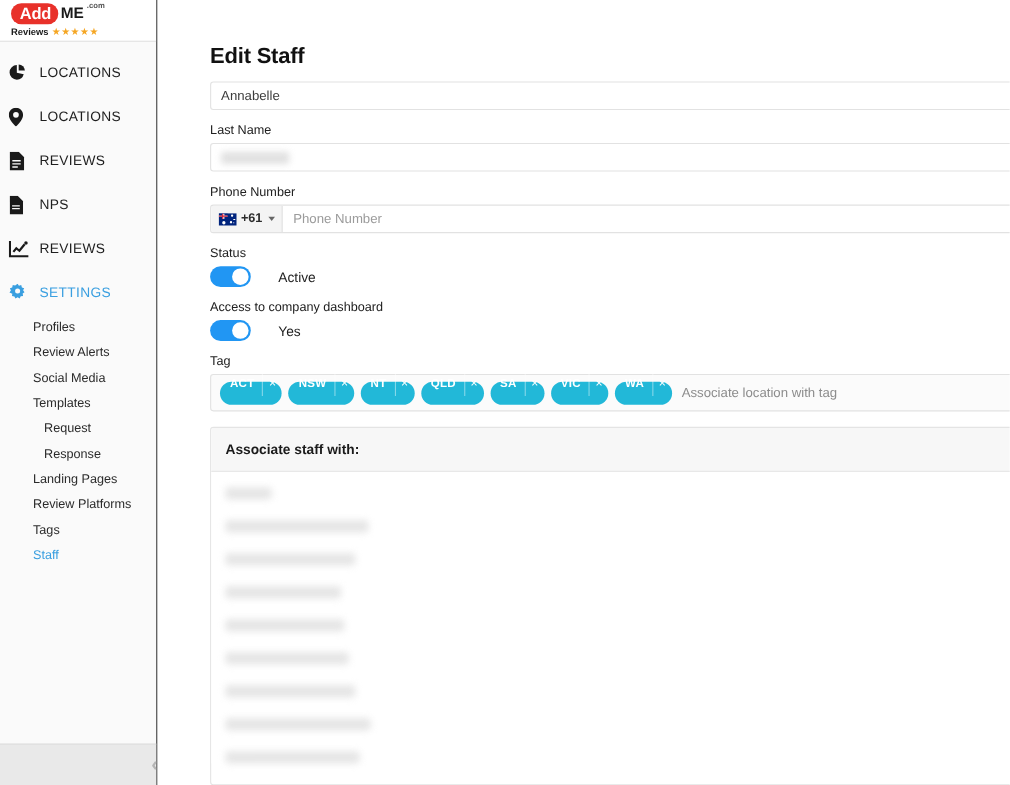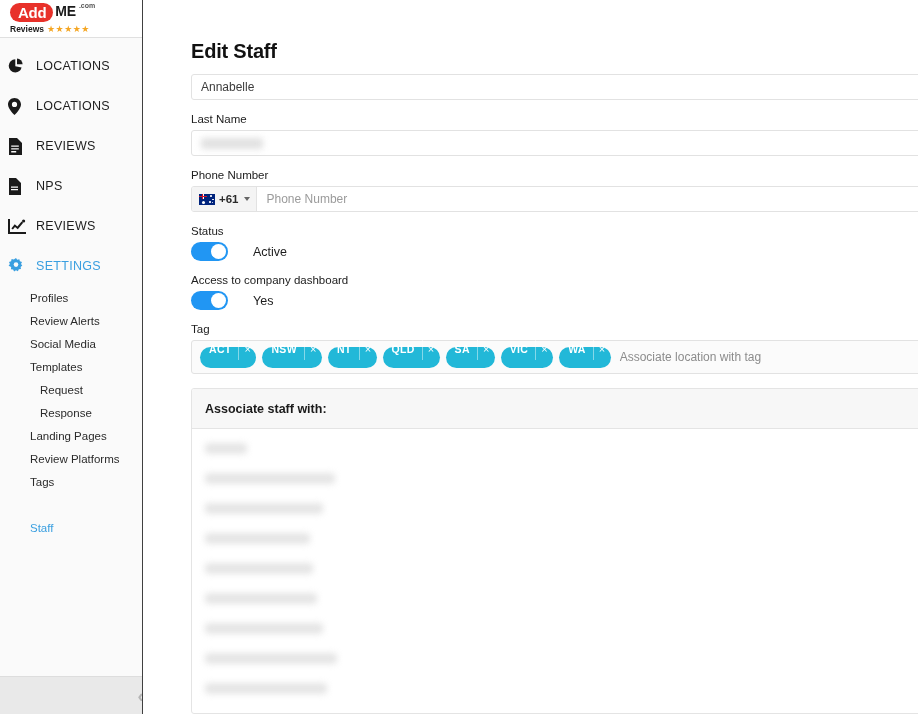--- a/index.html
+++ b/index.html
@@ -100,21 +100,21 @@
 
   .sub-item {
     height: 23px;
     display: flex; align-items: center;
     padding-left: 30px;
     font-size: 11.5px;
     color: #2b2b2b;
     cursor: pointer;
   }
   .sub-item.indent { padding-left: 40px; }
-  .sub-item.active { color: #3a9fe0; margin-top: 23px; }
+  .sub-item.active { color: #3a9fe0; }
 
   #collapse-bar {
     position: absolute;
     left: 0; bottom: 0;
     width: 160px; height: 38px;
     background: #e9e9e9;
     border-top: 1px solid #dddddd;
     display: flex;
     align-items: center;
     justify-content: flex-end;

